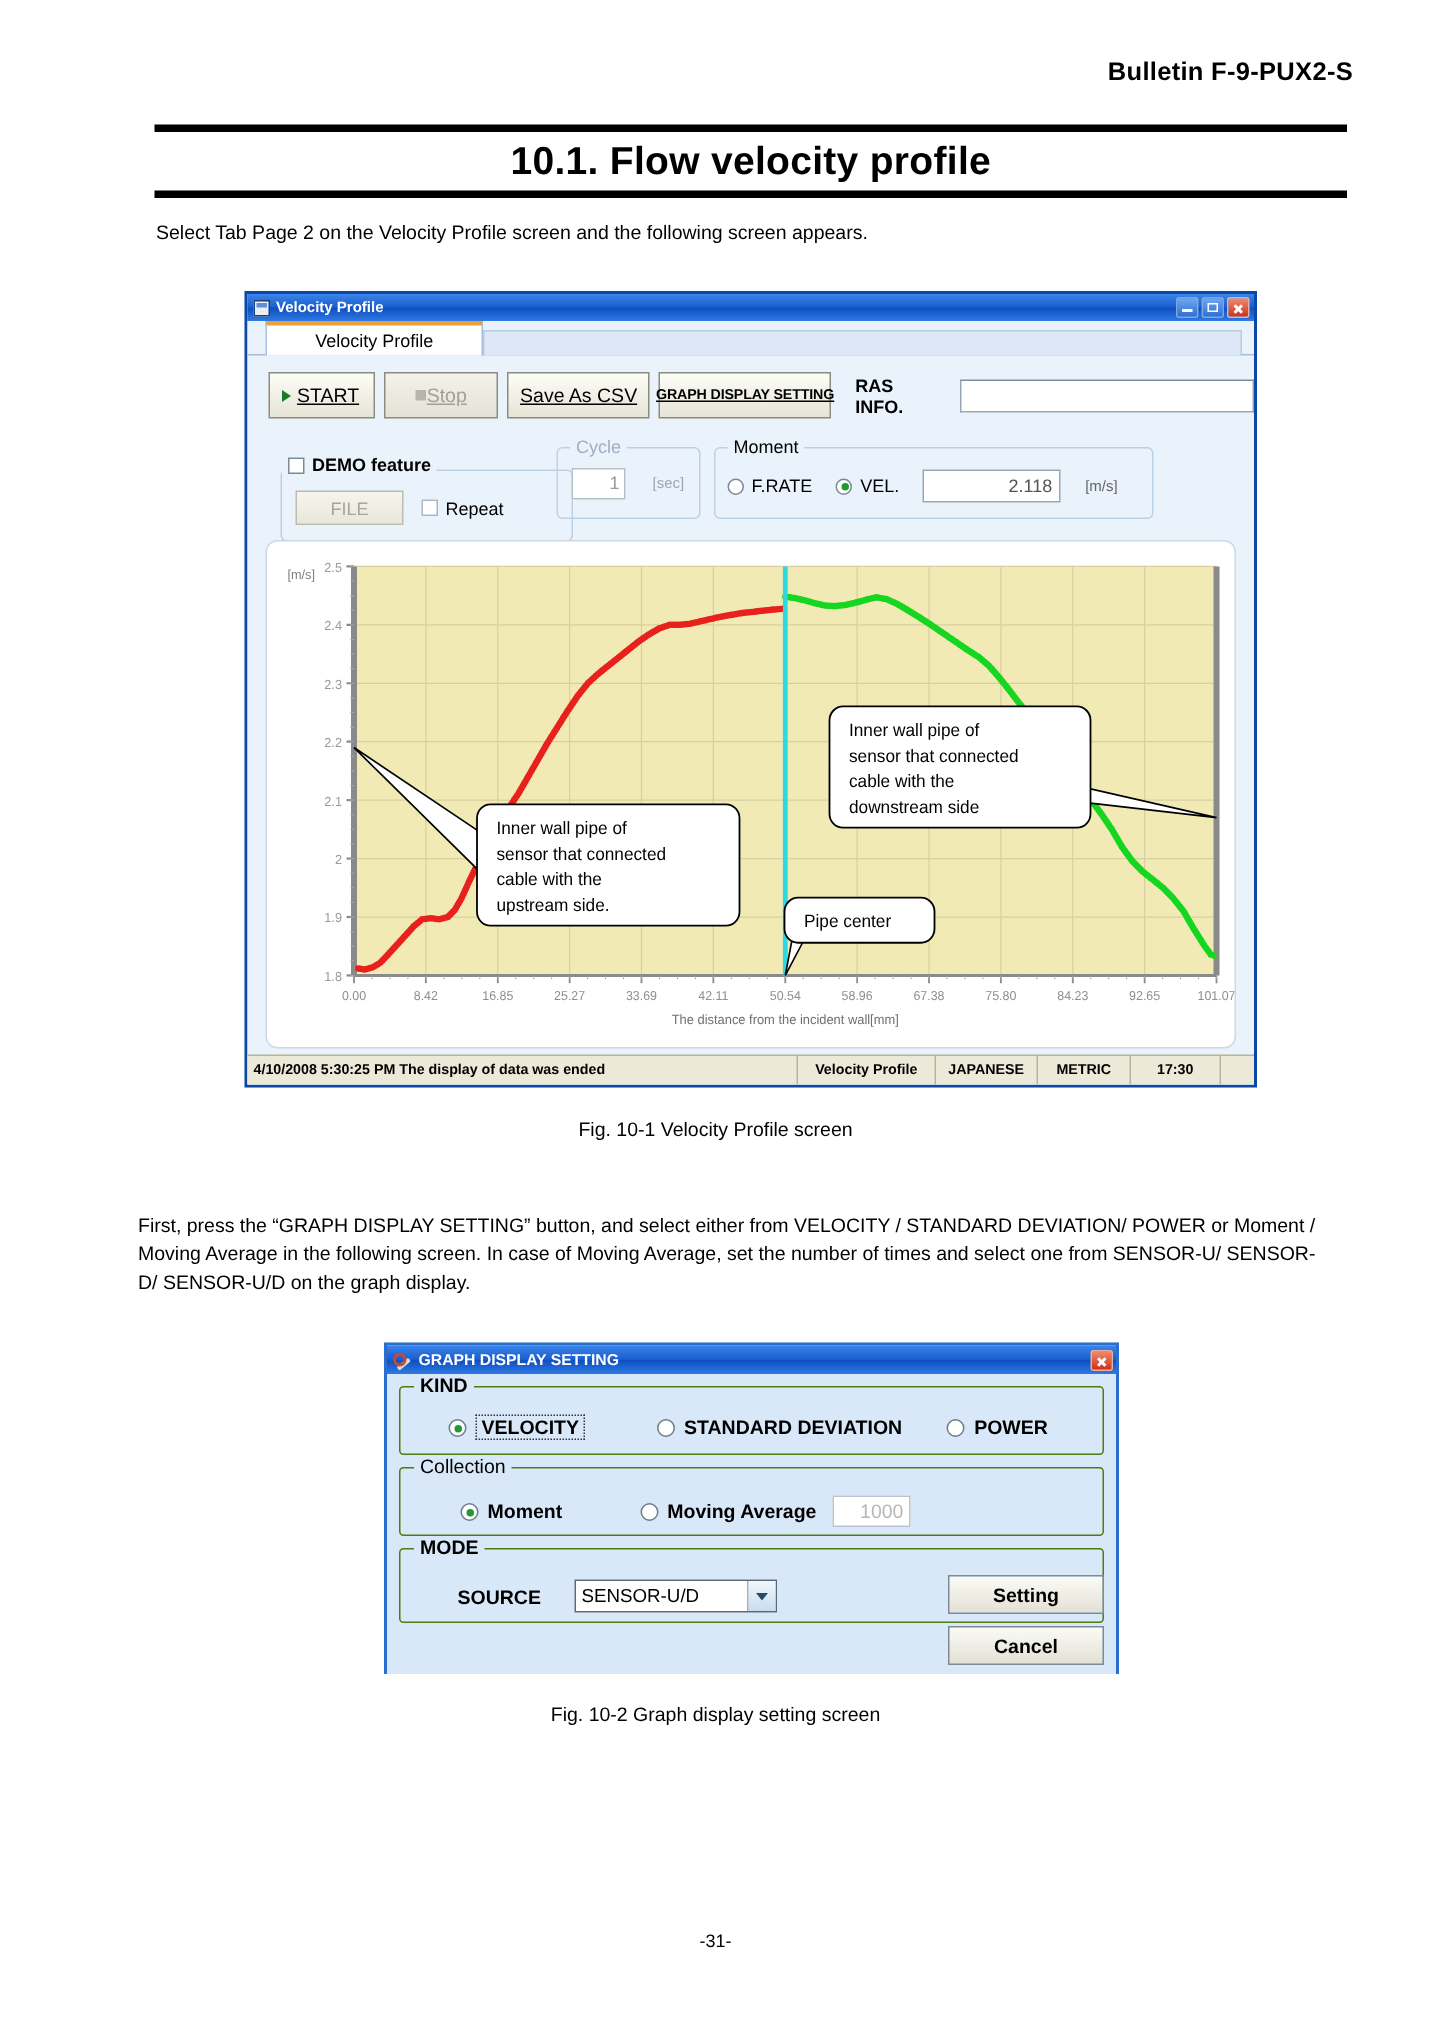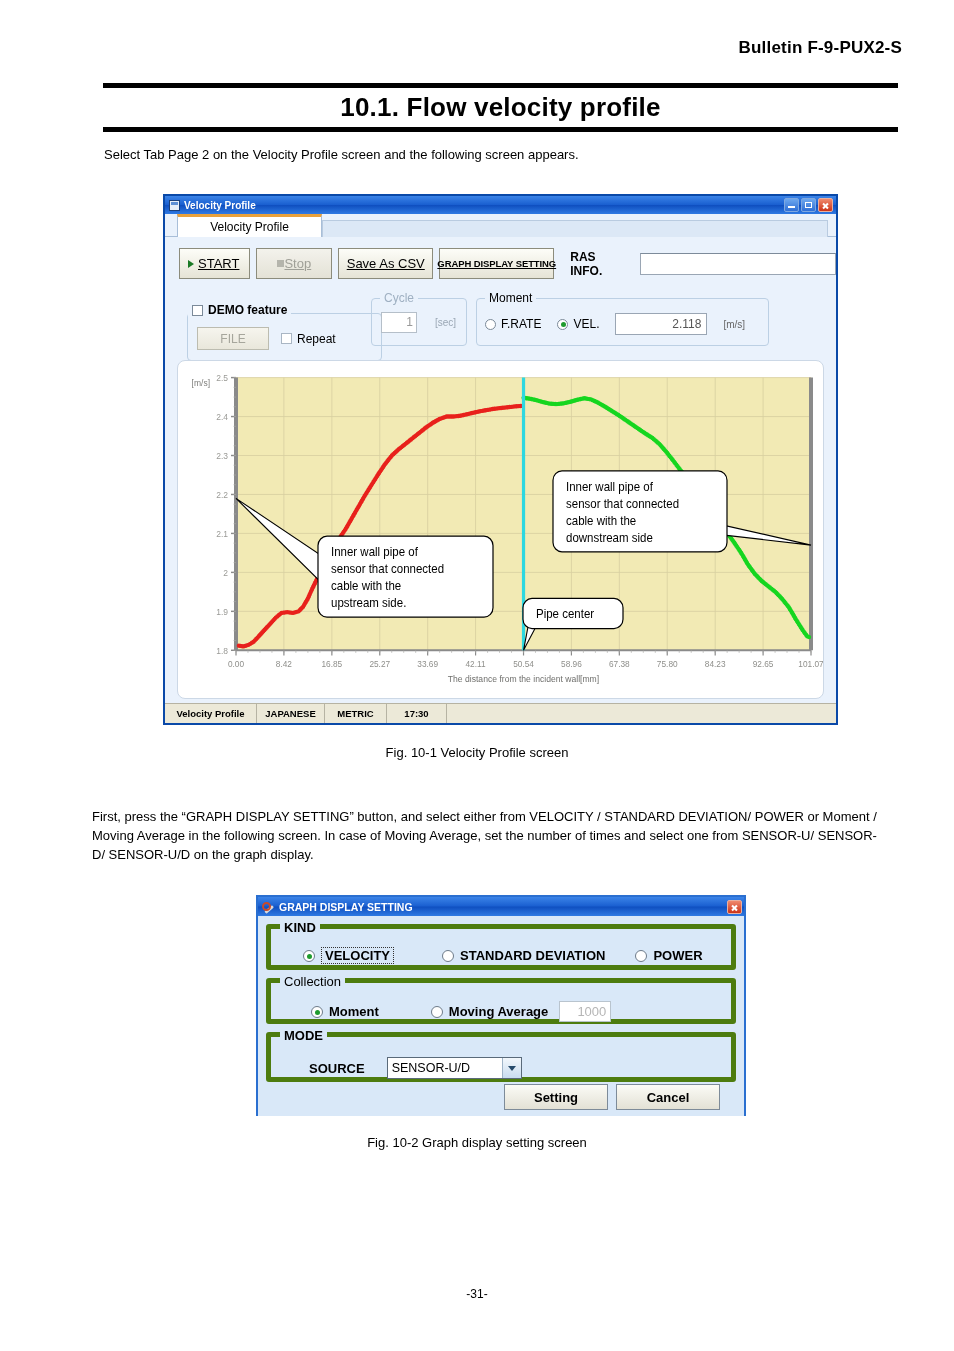--- a/index.html
+++ b/index.html
@@ -213,21 +213,21 @@
     content:""; position:absolute; left:2px; top:7px; width:10px; height:2.5px;
     background:#d9d9d9; transform: rotate(-40deg); border-radius:1px;
   }
   .wrench::after{
     content:""; position:absolute; left:0px; top:1px; width:5px; height:5px;
     border:2px solid #c94a2a; border-radius:50%;
   }
   .gds-body { position:relative; height: 200px; background:#d9e8f8; padding: 8px; }
 
   .fs {
-    position: relative; border: 5px solid #4d7c0f; border-radius: 3px;
+    position: relative; border: 1px solid #4d7c0f; border-radius: 3px;
     margin-bottom: 8px;
   }
   .fs-cap {
     position:absolute; top:-9px; left:9px; background:#d9e8f8; padding:0 4px;
     font-size: 13px; font-weight: bold;
   }
   .fs-cap.norm { font-weight: normal; font-size: 13px; }
   .fs-kind { height: 46px; }
   .fs-coll { height: 46px; }
   .fs-mode { height: 50px; }
@@ -247,21 +247,21 @@
   }
   .combo-val { font-size:12.5px; padding-left:4px; flex:1; }
   .combo-arrow {
     width: 19px; height: 20px; background: linear-gradient(to bottom,#f2f7fc,#c9dcef);
     border-left:1px solid #9fb4c8; display:flex;align-items:center;justify-content:center;
   }
   .combo-arrow span {
     width:0;height:0;border-left:4px solid transparent;border-right:4px solid transparent;
     border-top:5px solid #274a6b;
   }
-  .gds-btns { position:absolute; right: 24px; bottom: 6px; display:flex; gap: 8px; }
+  .gds-btns { position:absolute; right: 8px; bottom: 6px; display:flex; gap: 8px; flex-direction: column; }
   .gbtn {
     width: 104px; height: 26px; border:1px solid #7d8b99;
     background: linear-gradient(to bottom,#fbfbf6,#e3e1d5);
     font-size:13px; font-weight:bold; display:flex;align-items:center;justify-content:center;
   }
 
   .pageno {
     position:absolute; width:954px; top: 1287px; text-align:center; font-size: 12px;
   }
 </style>
@@ -989,20 +989,21 @@
             <g>
               <path d="M 345.5284456317404 279 L 352 246 L 357 258 Z" fill="#fff" stroke="#000" stroke-width="1.1"></path>
               <rect x="345" y="229" width="100" height="29" rx="9" ry="9" fill="#fff" stroke="#000" stroke-width="1.2"></rect>
               <text x="358" y="248" font-size="11.5" fill="#000" font-family="&quot;Liberation Sans&quot;, sans-serif">Pipe center</text>
             </g>
           </svg>
       </div>
     </div>
 
     <div class="vp-statusbar">
+      <div class="sb-msg">4/10/2008 5:30:25 PM The display of data was ended</div>
       <div class="sb-cell sb-w1">Velocity Profile</div>
       <div class="sb-cell sb-w2">JAPANESE</div>
       <div class="sb-cell sb-w3">METRIC</div>
       <div class="sb-cell sb-w4">17:30</div>
       <div class="sb-pad"></div>
     </div>
 
   </div>
 </div>
 

